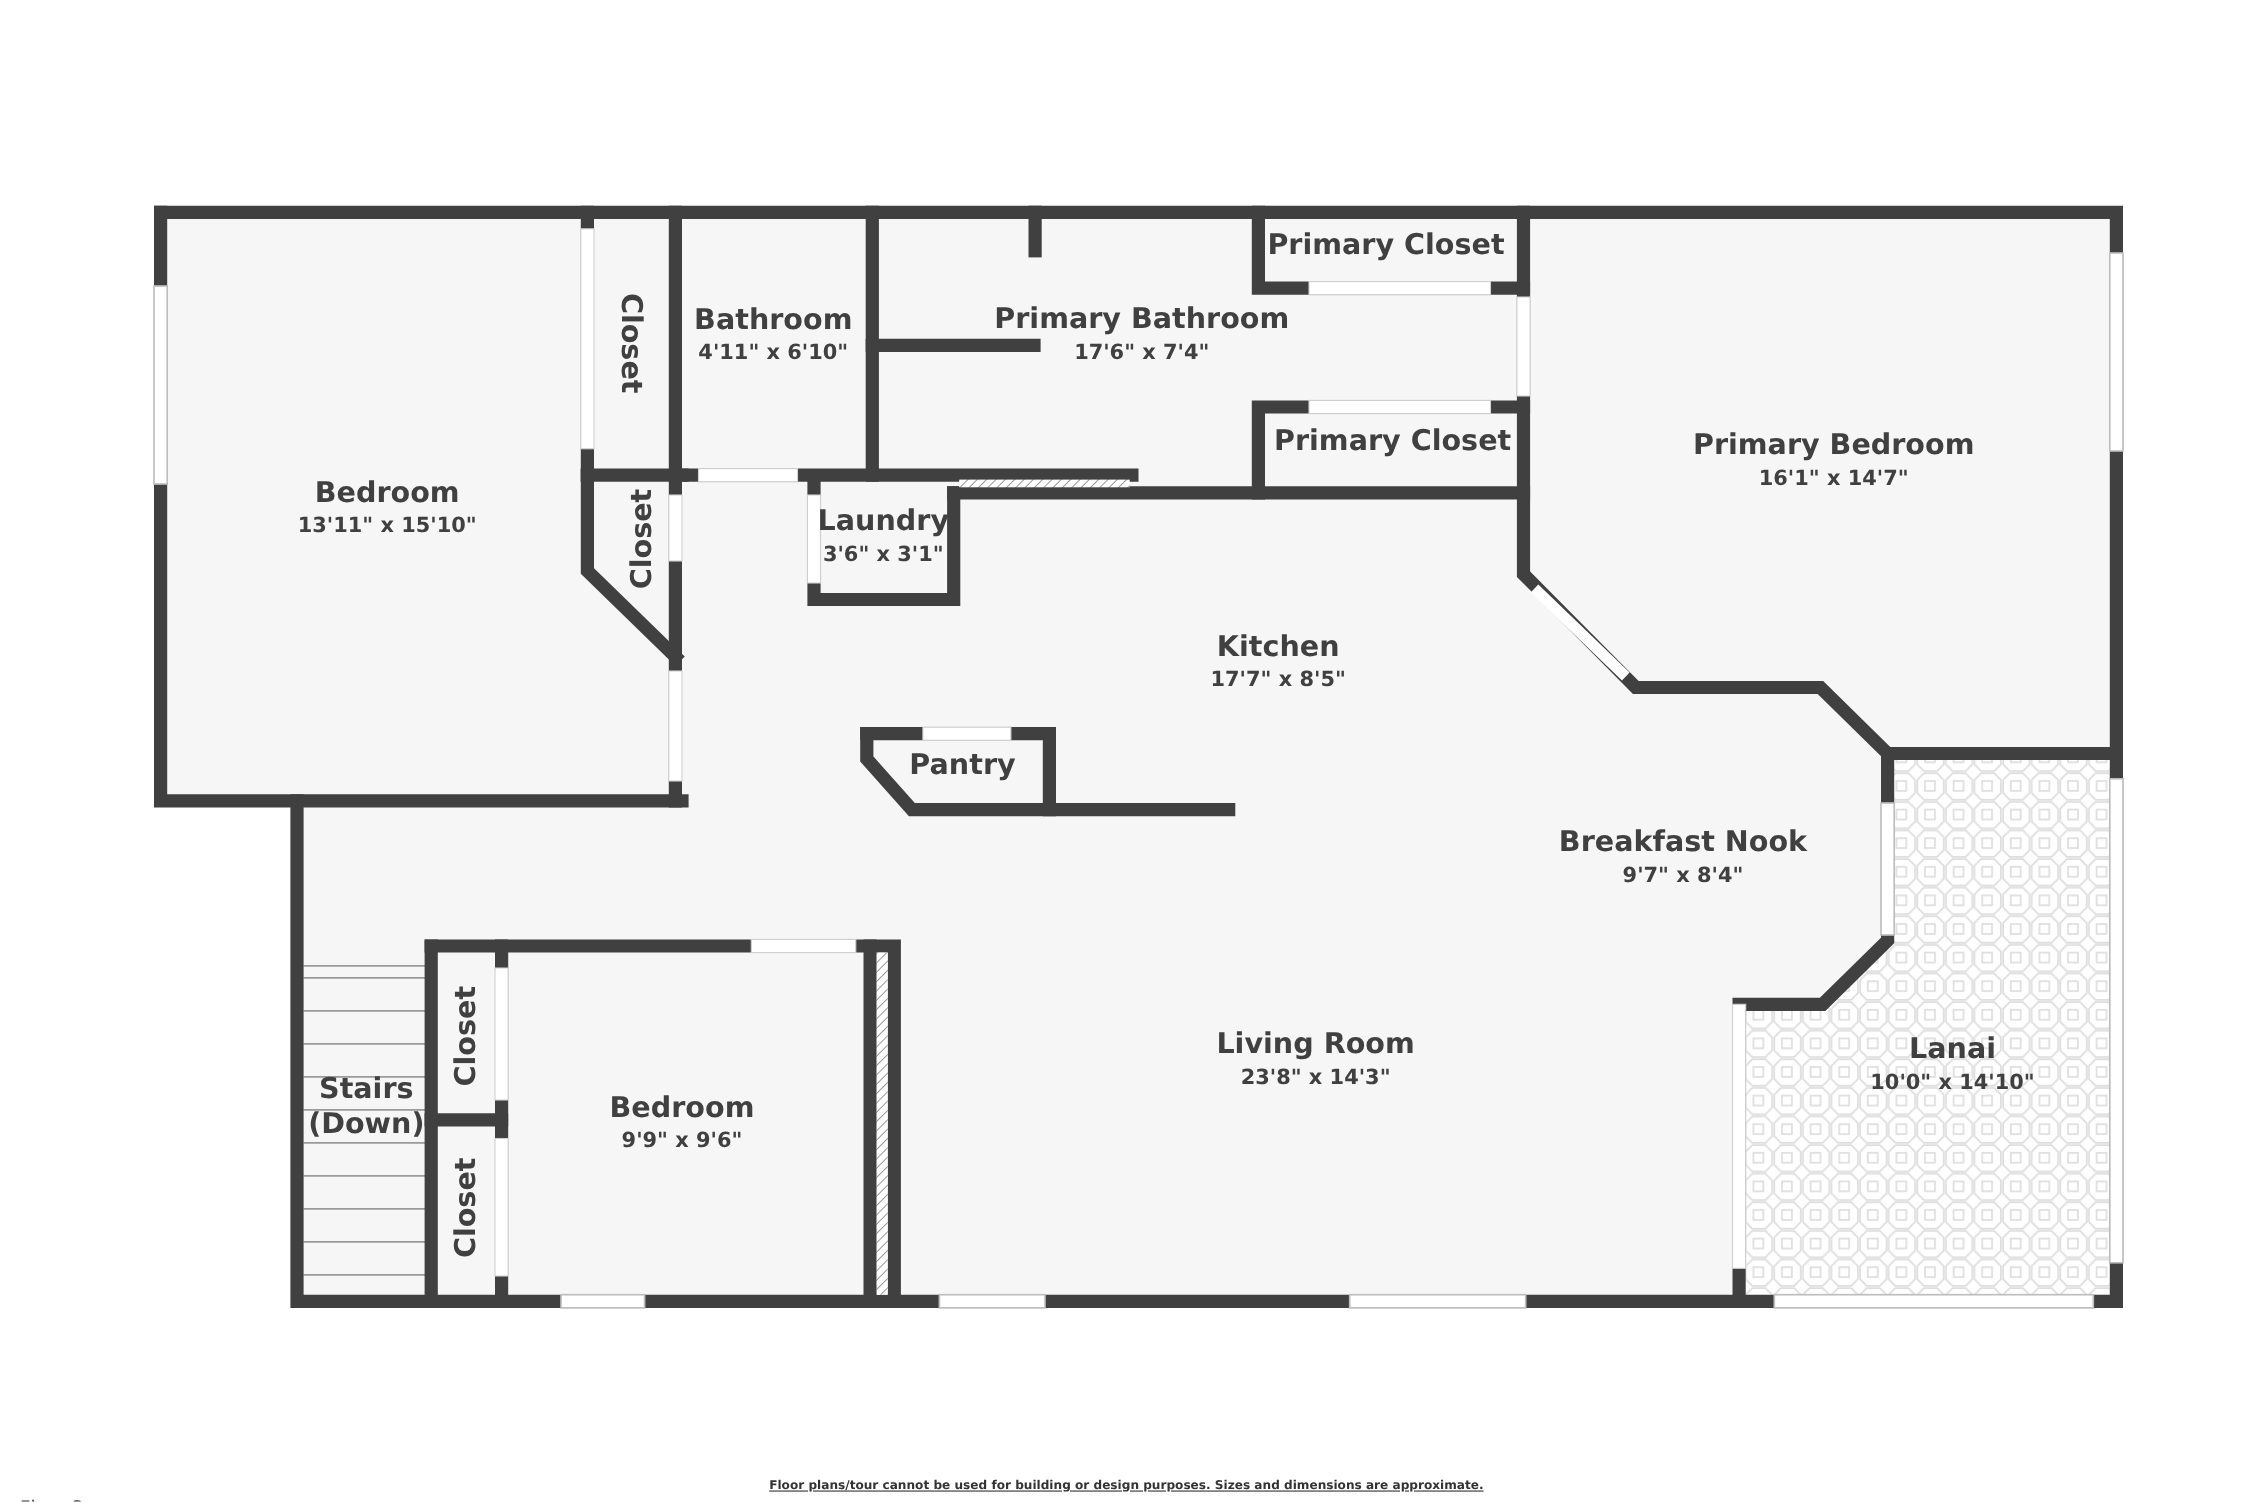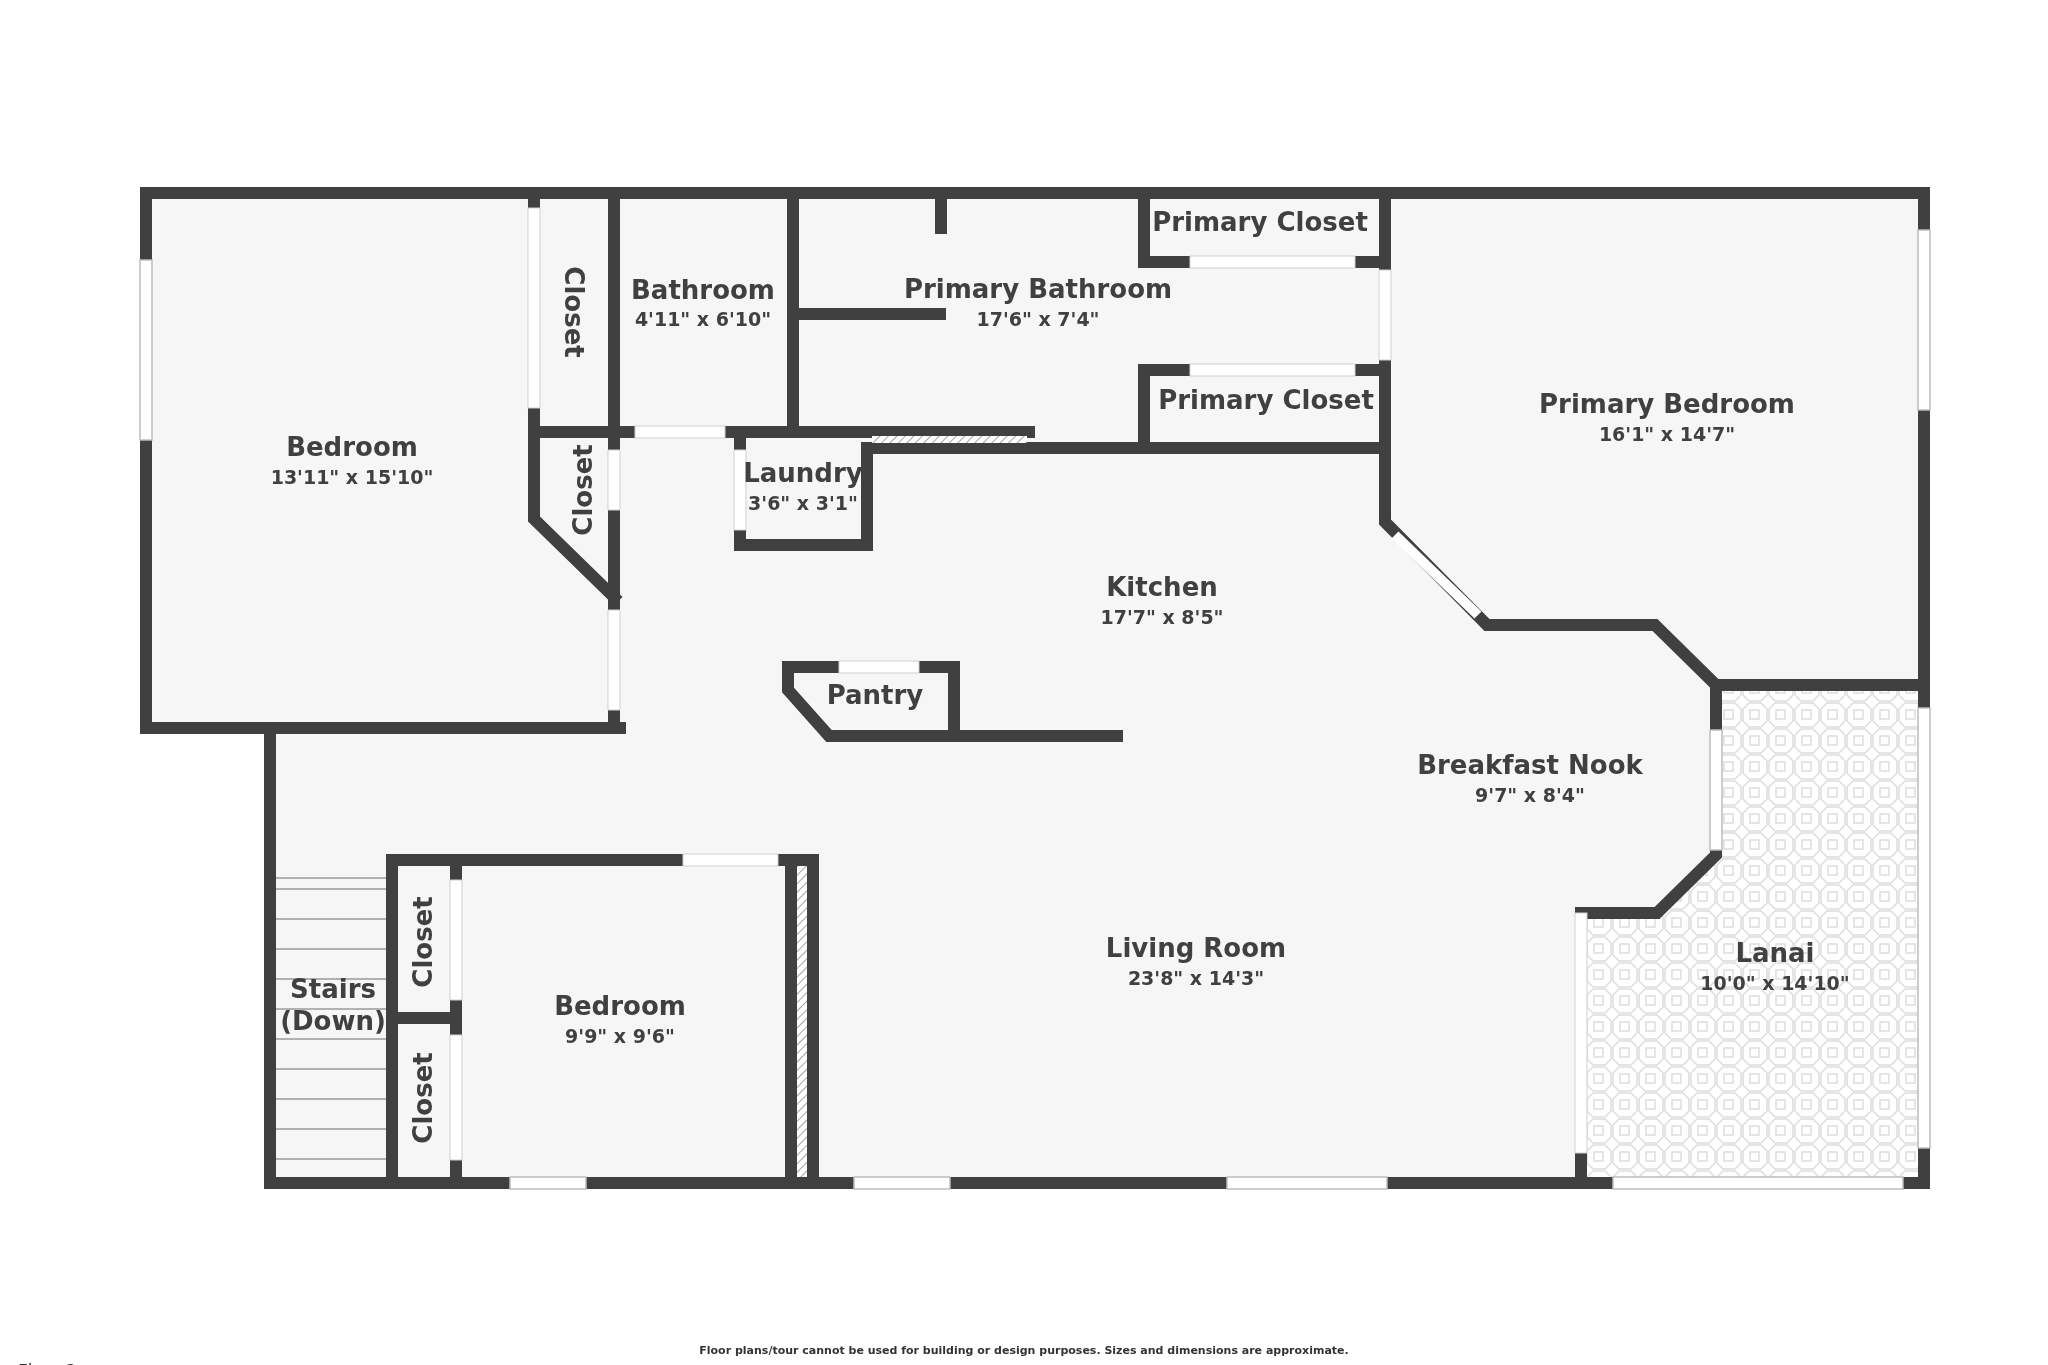--- a/index.html
+++ b/index.html
@@ -1,21 +1,21 @@
 <!DOCTYPE html>
 <html><head>
 <meta charset="utf-8">
 <style>
   html, body { margin:0; padding:0; background:#ffffff; }
   body { width:2048px; height:1365px; position:relative; overflow:hidden; font-family:"DejaVu Sans", sans-serif; }
   #plan { position:absolute; left:0; top:0; width:2048px; height:1365px; }
   .room-name { font-family:"DejaVu Sans", sans-serif; font-weight:bold; fill:#404040; font-size:26px; text-anchor:middle; }
   .room-dim { font-family:"DejaVu Sans", sans-serif; font-weight:bold; fill:#404040; font-size:19px; text-anchor:middle; }
   .floor-label { position:absolute; left:18px; top:1334px; font-family:"DejaVu Sans", sans-serif; font-size:17px; color:#333;margin-top:27px; }
-  .disclaimer { position:absolute; left:0; width:2048px; top:1344px; text-align:center; font-family:"DejaVu Sans", sans-serif; font-size:11px; font-weight:bold; color:#333; }
+  .disclaimer { position:absolute; left:0; width:2048px; top:1344px; text-align:center; font-family:"DejaVu Sans", sans-serif; font-size:11px; font-weight:bold; color:#333;text-decoration:underline; }
   .wall { stroke:#404040; stroke-width:12; fill:none; stroke-linecap:square; stroke-linejoin:miter; }
   .win { fill:#ffffff; stroke:#bdbdbd; stroke-width:1.5; }
   .door { fill:#ffffff; stroke:#cfcfcf; stroke-width:1; }
   .stair { stroke:#9a9a9a; stroke-width:1.5; }
 </style>
 </head>
 <body>
 
 <svg id="plan" viewBox="0 0 2048 1365" xmlns="http://www.w3.org/2000/svg">
   <defs>

